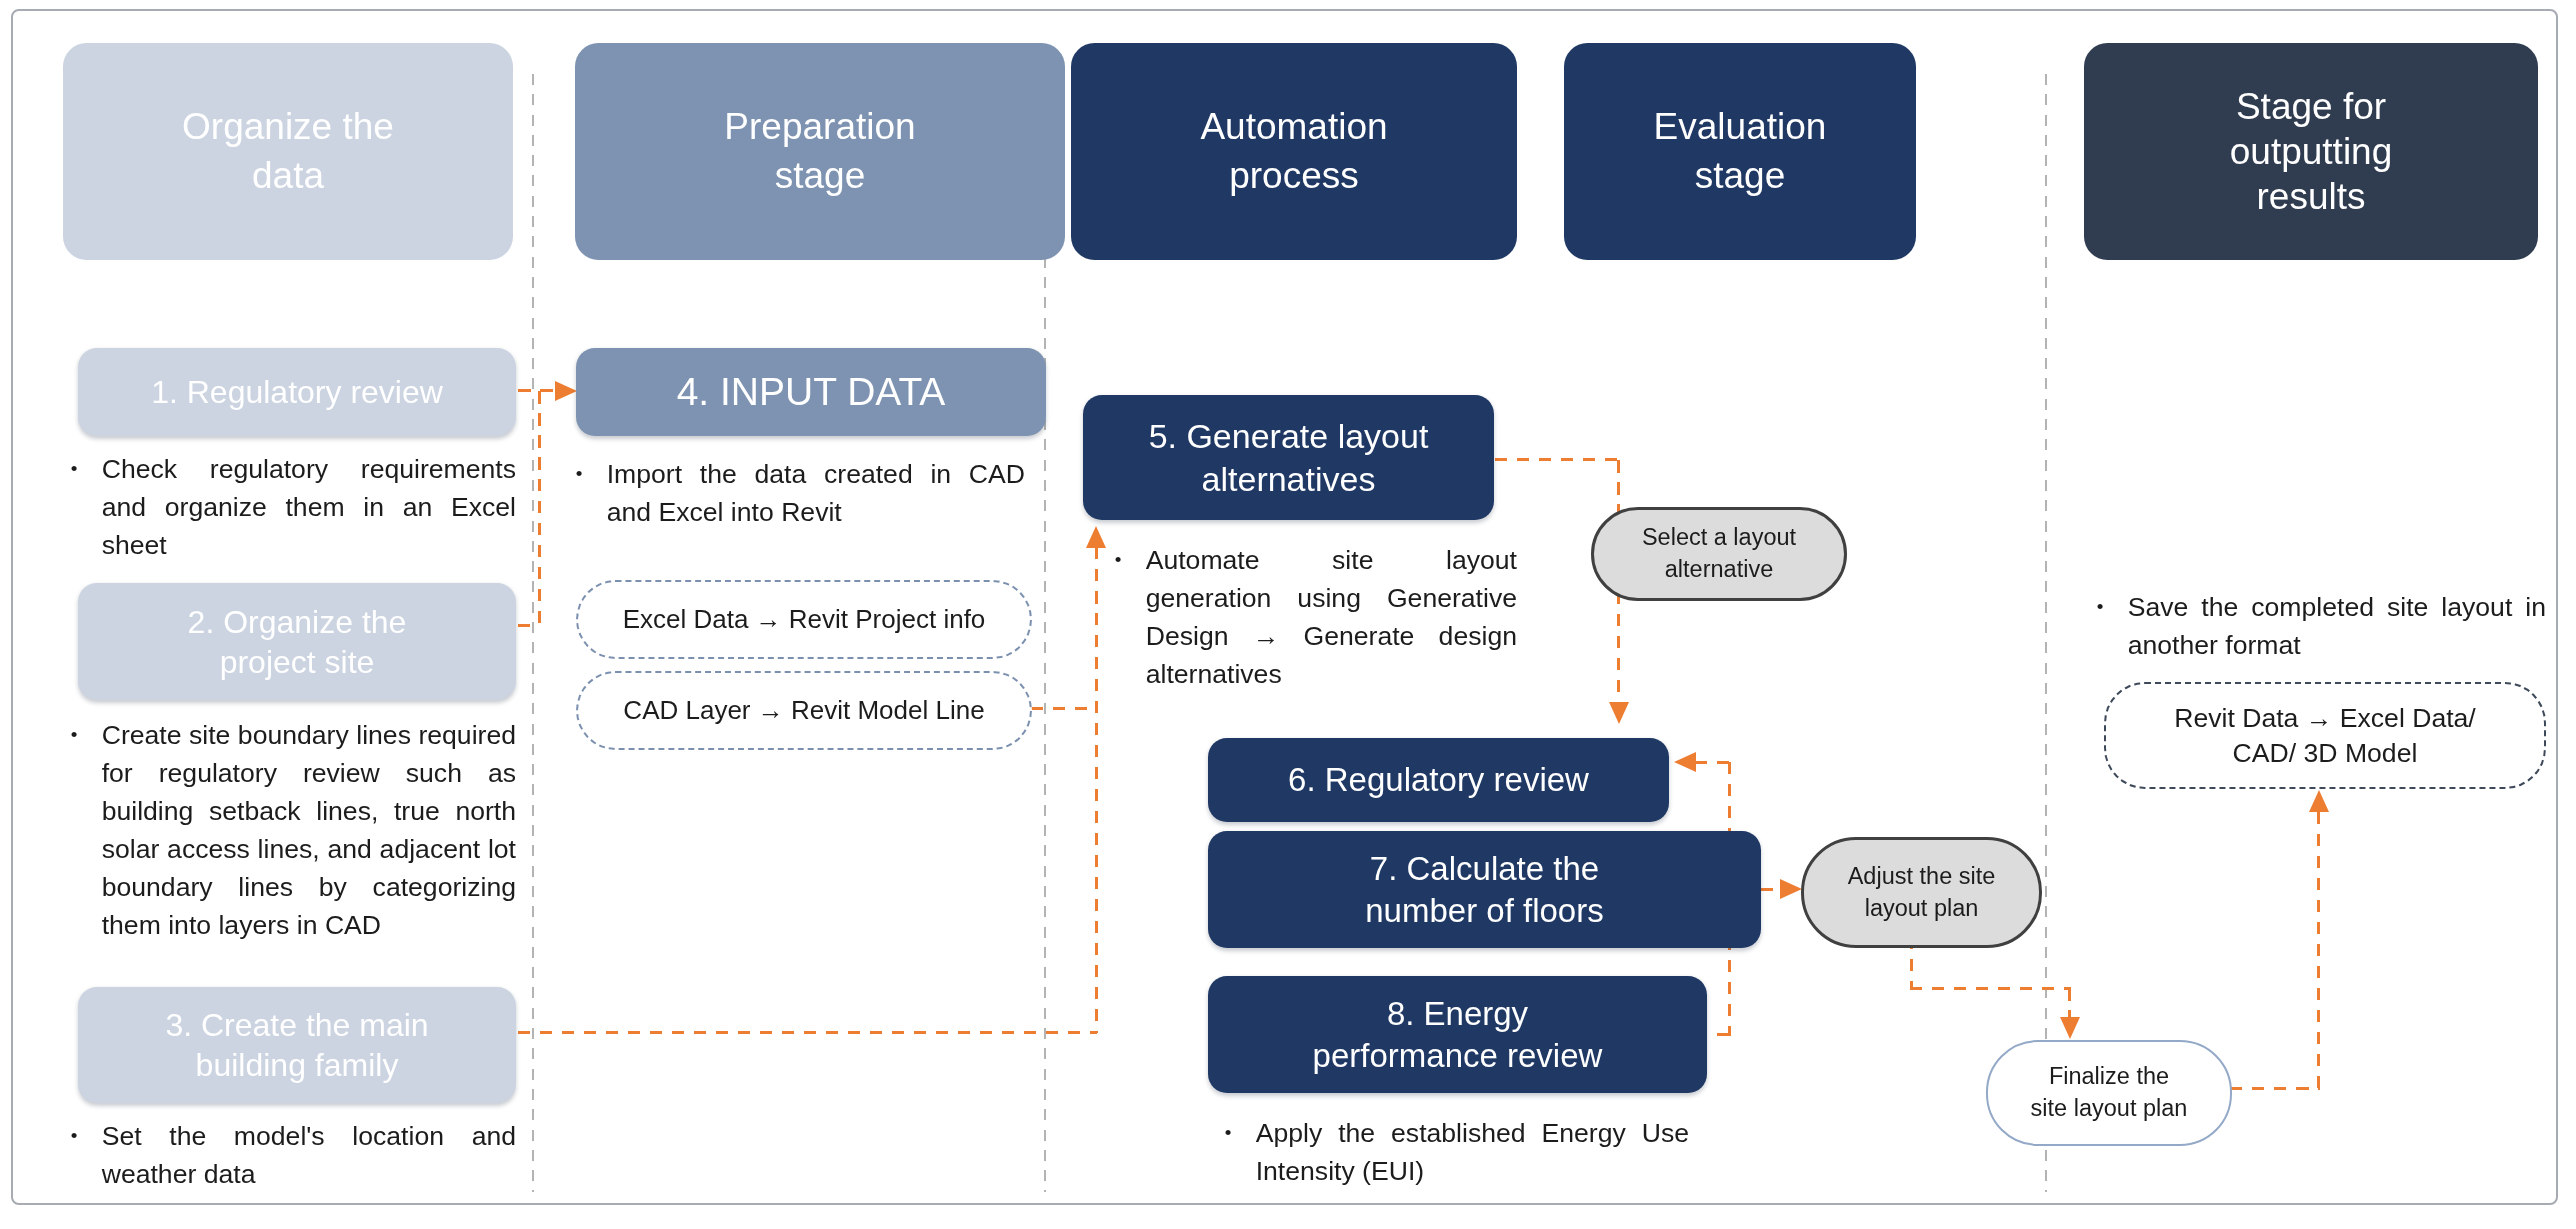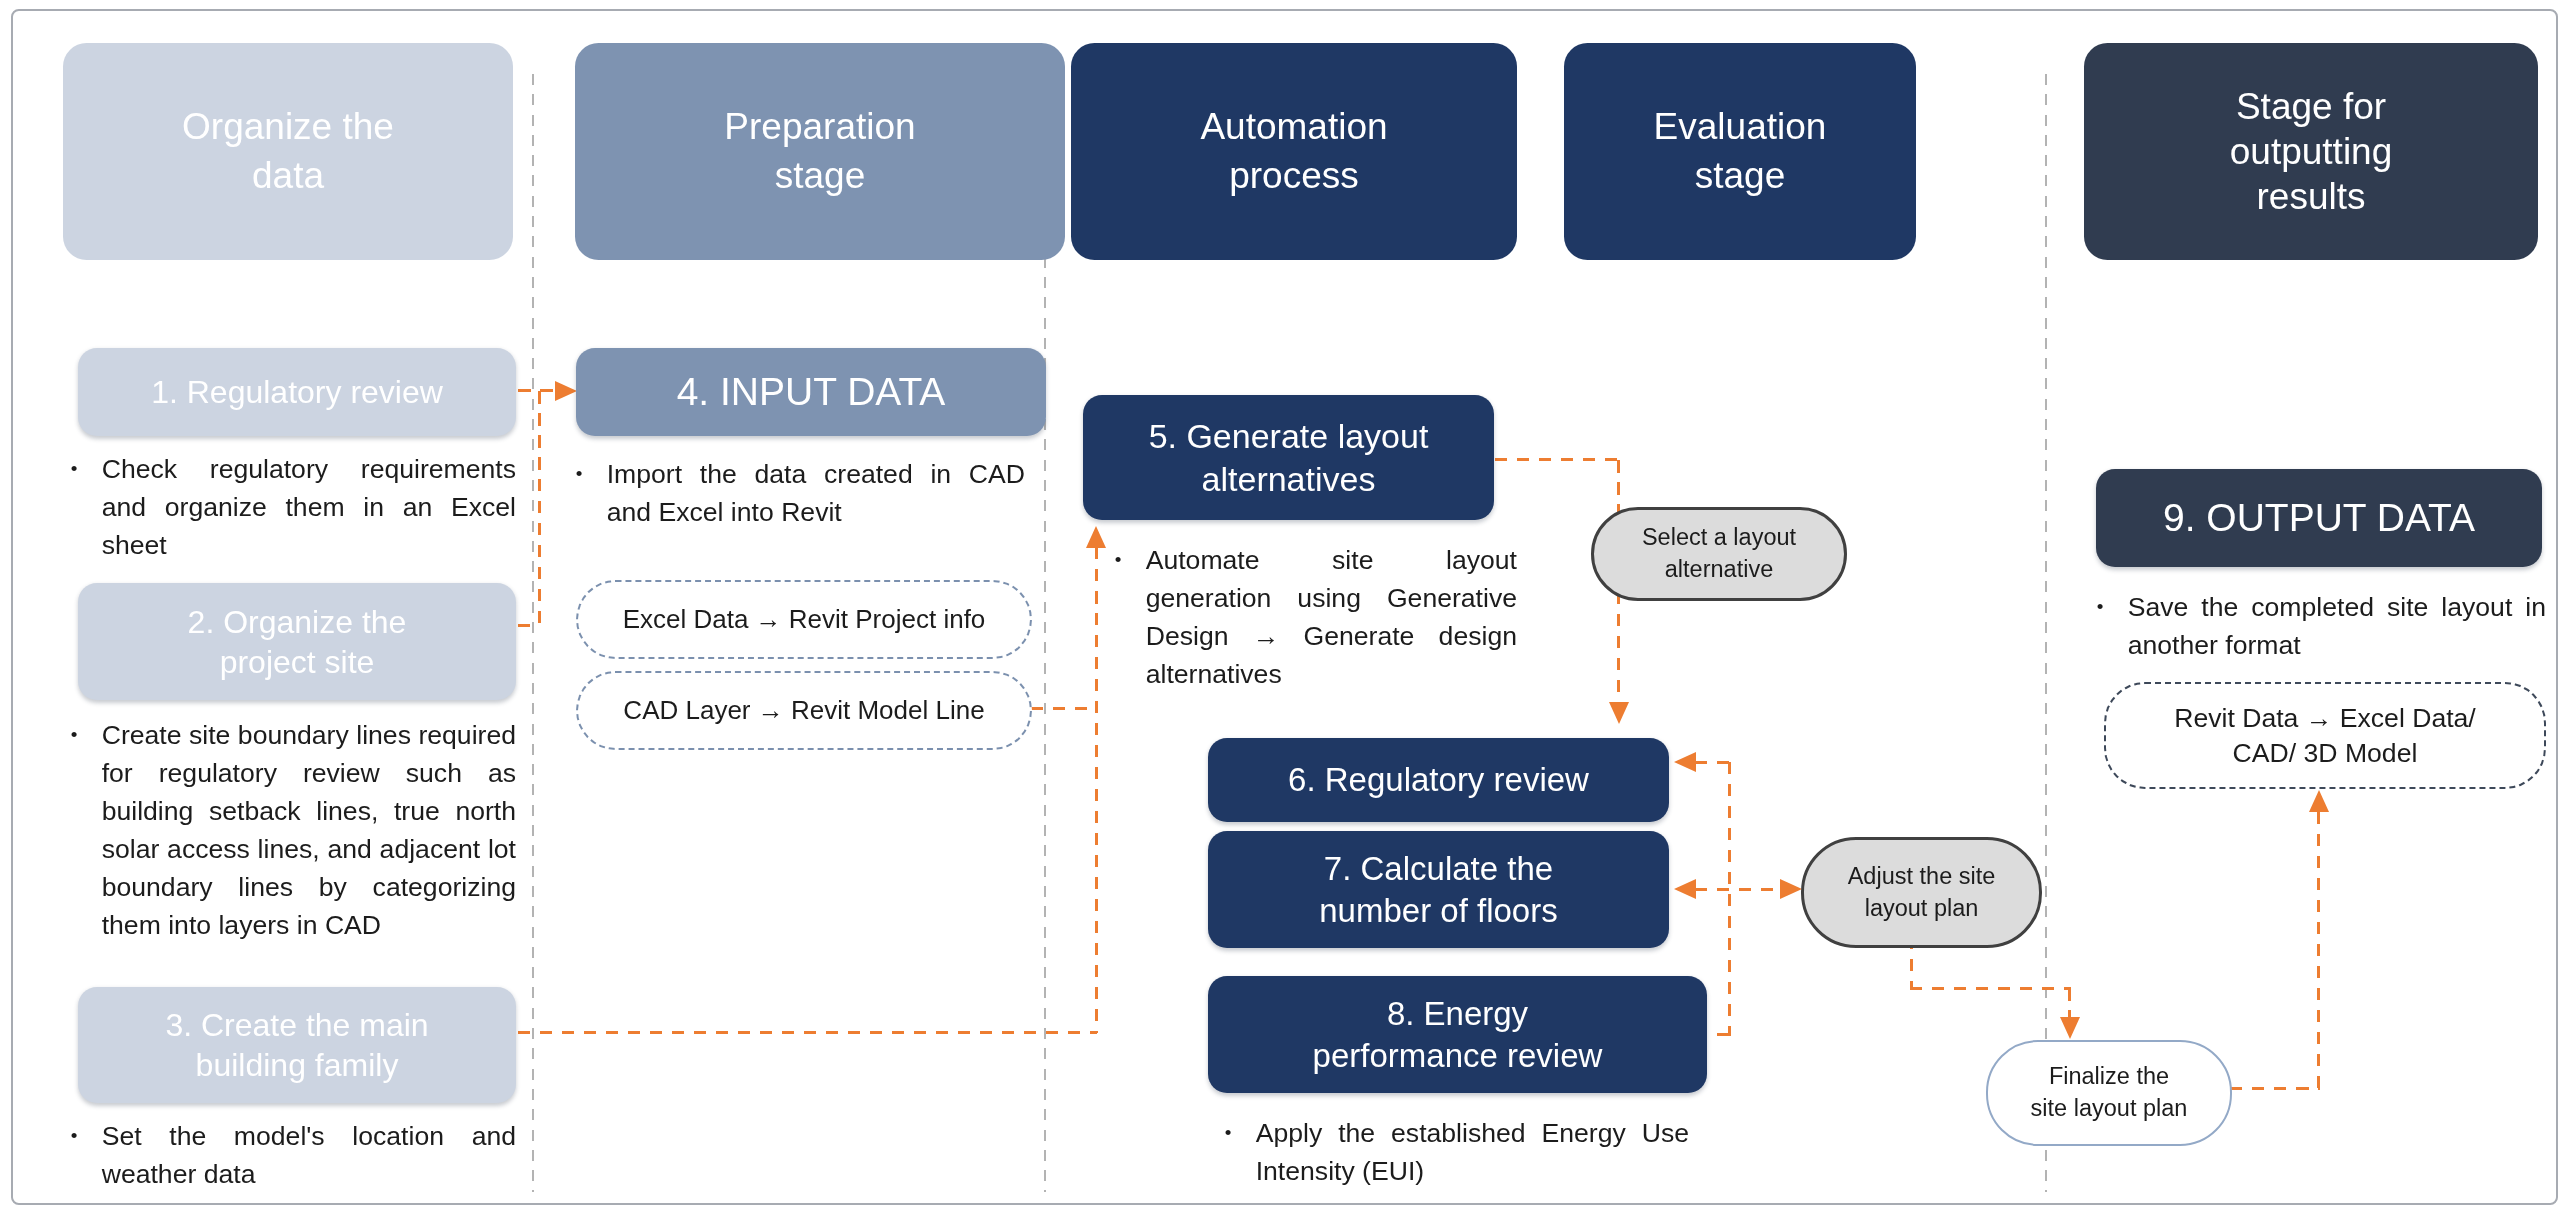--- a/index.html
+++ b/index.html
@@ -133,37 +133,36 @@
   <div class="dpill" style="left:576px;top:580px;width:452px;height:75px">Excel Data → Revit Project info</div>
 
   <div class="stepbox navybox" style="left:1083px;top:395px;width:411px;height:125px;font-size:34px">5. Generate layout
 alternatives</div>
   <div class="bullet" style="left:1110px;top:541px;width:407px">
     <span class="dot">•</span>
     <span class="btx">Automate site layout generation using Generative Design → Generate design alternatives</span>
   </div>
 
   <div class="stepbox navybox" style="left:1208px;top:738px;width:461px;height:84px">6. Regulatory review</div>
-  <div class="stepbox navybox" style="left:1208px;top:831px;width:461px;height:117px">7. Calculate the
+  <div class="stepbox navybox" style="left:1208px;top:831px;width:553px;height:117px">7. Calculate the
 number of floors</div>
   <div class="stepbox navybox" style="left:1208px;top:976px;width:499px;height:117px">8. Energy
 performance review</div>
   <div class="bullet" style="left:1220px;top:1114px;width:469px">
     <span class="dot">•</span>
     <span class="btx">Apply the established Energy Use Intensity (EUI)</span>
   </div>
 
   <div class="gpill" style="left:1591px;top:507px;width:250px;height:88px">Select a layout
 alternative</div>
   <div class="gpill" style="left:1801px;top:837px;width:235px;height:105px">Adjust the site
 layout plan</div>
   <div class="wpill" style="left:1986px;top:1040px;width:242px;height:102px">Finalize the
 site layout plan</div>
 
-  <div class="stepbox darkbox" style="left:2096px;top:469px;width:446px;height:98px">9. OUTPUT DATA</div>
   <div class="bullet" style="left:2092px;top:588px;width:454px">
     <span class="dot">•</span>
     <span class="btx">Save the completed site layout in another format</span>
   </div>
   <div class="dpill" style="left:2104px;top:682px;width:438px;height:103px;border-color:var(--dashdark);font-size:26.6px">Revit Data → Excel Data/
 CAD/ 3D Model</div>
 </div>
 
 
 </body></html>

